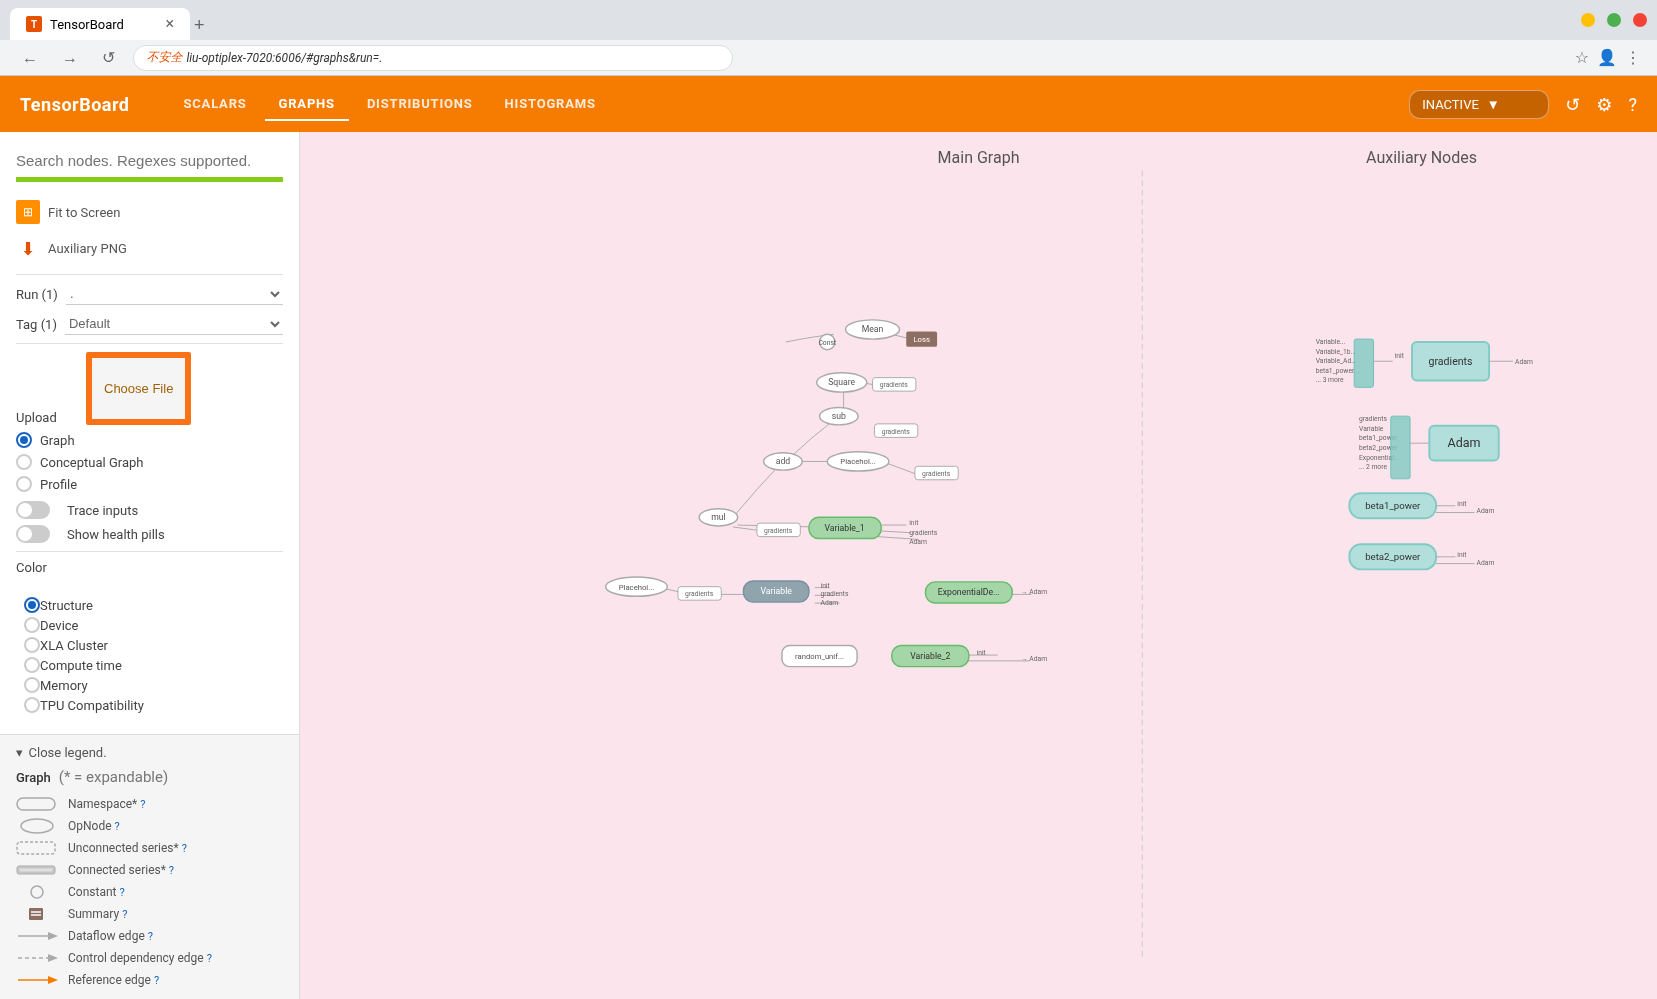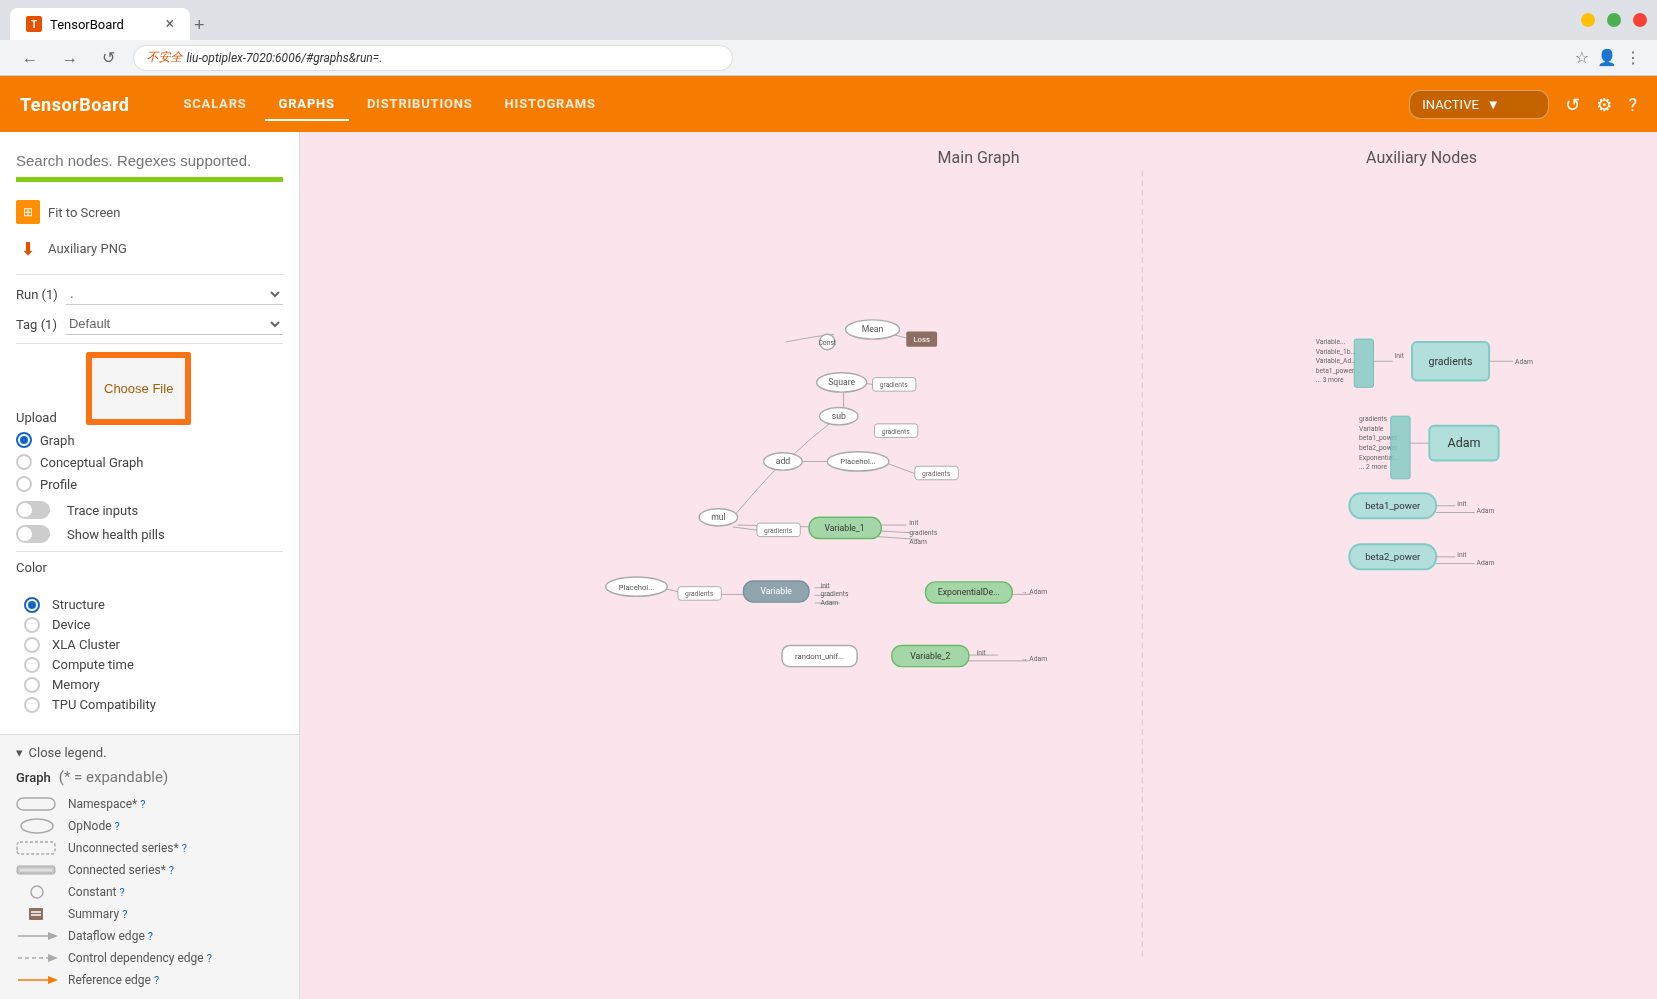--- a/index.html
+++ b/index.html
@@ -66,21 +66,21 @@
     .radio-dot.selected::after { content: ''; width: 8px; height: 8px; border-radius: 50%; background: #1565c0; }
 
     .toggle-row { display: flex; align-items: center; gap: 17px; margin: 6px 0; }
     .toggle { width: 34px; height: 18px; background: #ccc; border-radius: 9px; cursor: pointer; position: relative; flex-shrink: 0; }
     .toggle::after { content: ''; width: 14px; height: 14px; border-radius: 50%; background: #fff; position: absolute; top: 2px; left: 2px; transition: left 0.2s; }
     .toggle-label { font-size: 13px; color: #444; }
 
     .color-section { margin: 8px 0; }
     .color-label { font-size: 13px; color: #444; margin-bottom: 20px; }
     .color-options { padding-left: 8px; }
-    .color-item { display: flex; gap: 12px; padding: 2px 0; cursor: pointer; font-size: 13px; color: #444; }
+    .color-item { display: flex; align-items: center; gap: 0; padding: 2px 0; cursor: pointer; font-size: 13px; color: #444; }
 
     .sidebar-divider { border: none; border-top: 1px solid #e0e0e0; margin: 8px 0; }
 
     
     .legend-section { padding: 10px 16px; background: #f5f5f5; border-top: 1px solid #ddd; }
     .legend-toggle { display: flex; align-items: center; gap: 6px; cursor: pointer; font-size: 13px; color: #555; margin-bottom: 8px; }
     .legend-title { font-size: 13px; font-weight: 500; color: #333; margin-bottom: 4px; }
     .legend-sub { font-size: 15px; color: #777; }
     .legend-items { display: flex; flex-direction: column; gap: 4px; }
     .legend-item { display: flex; align-items: center; gap: 10px; font-size: 12px; color: #555; }

